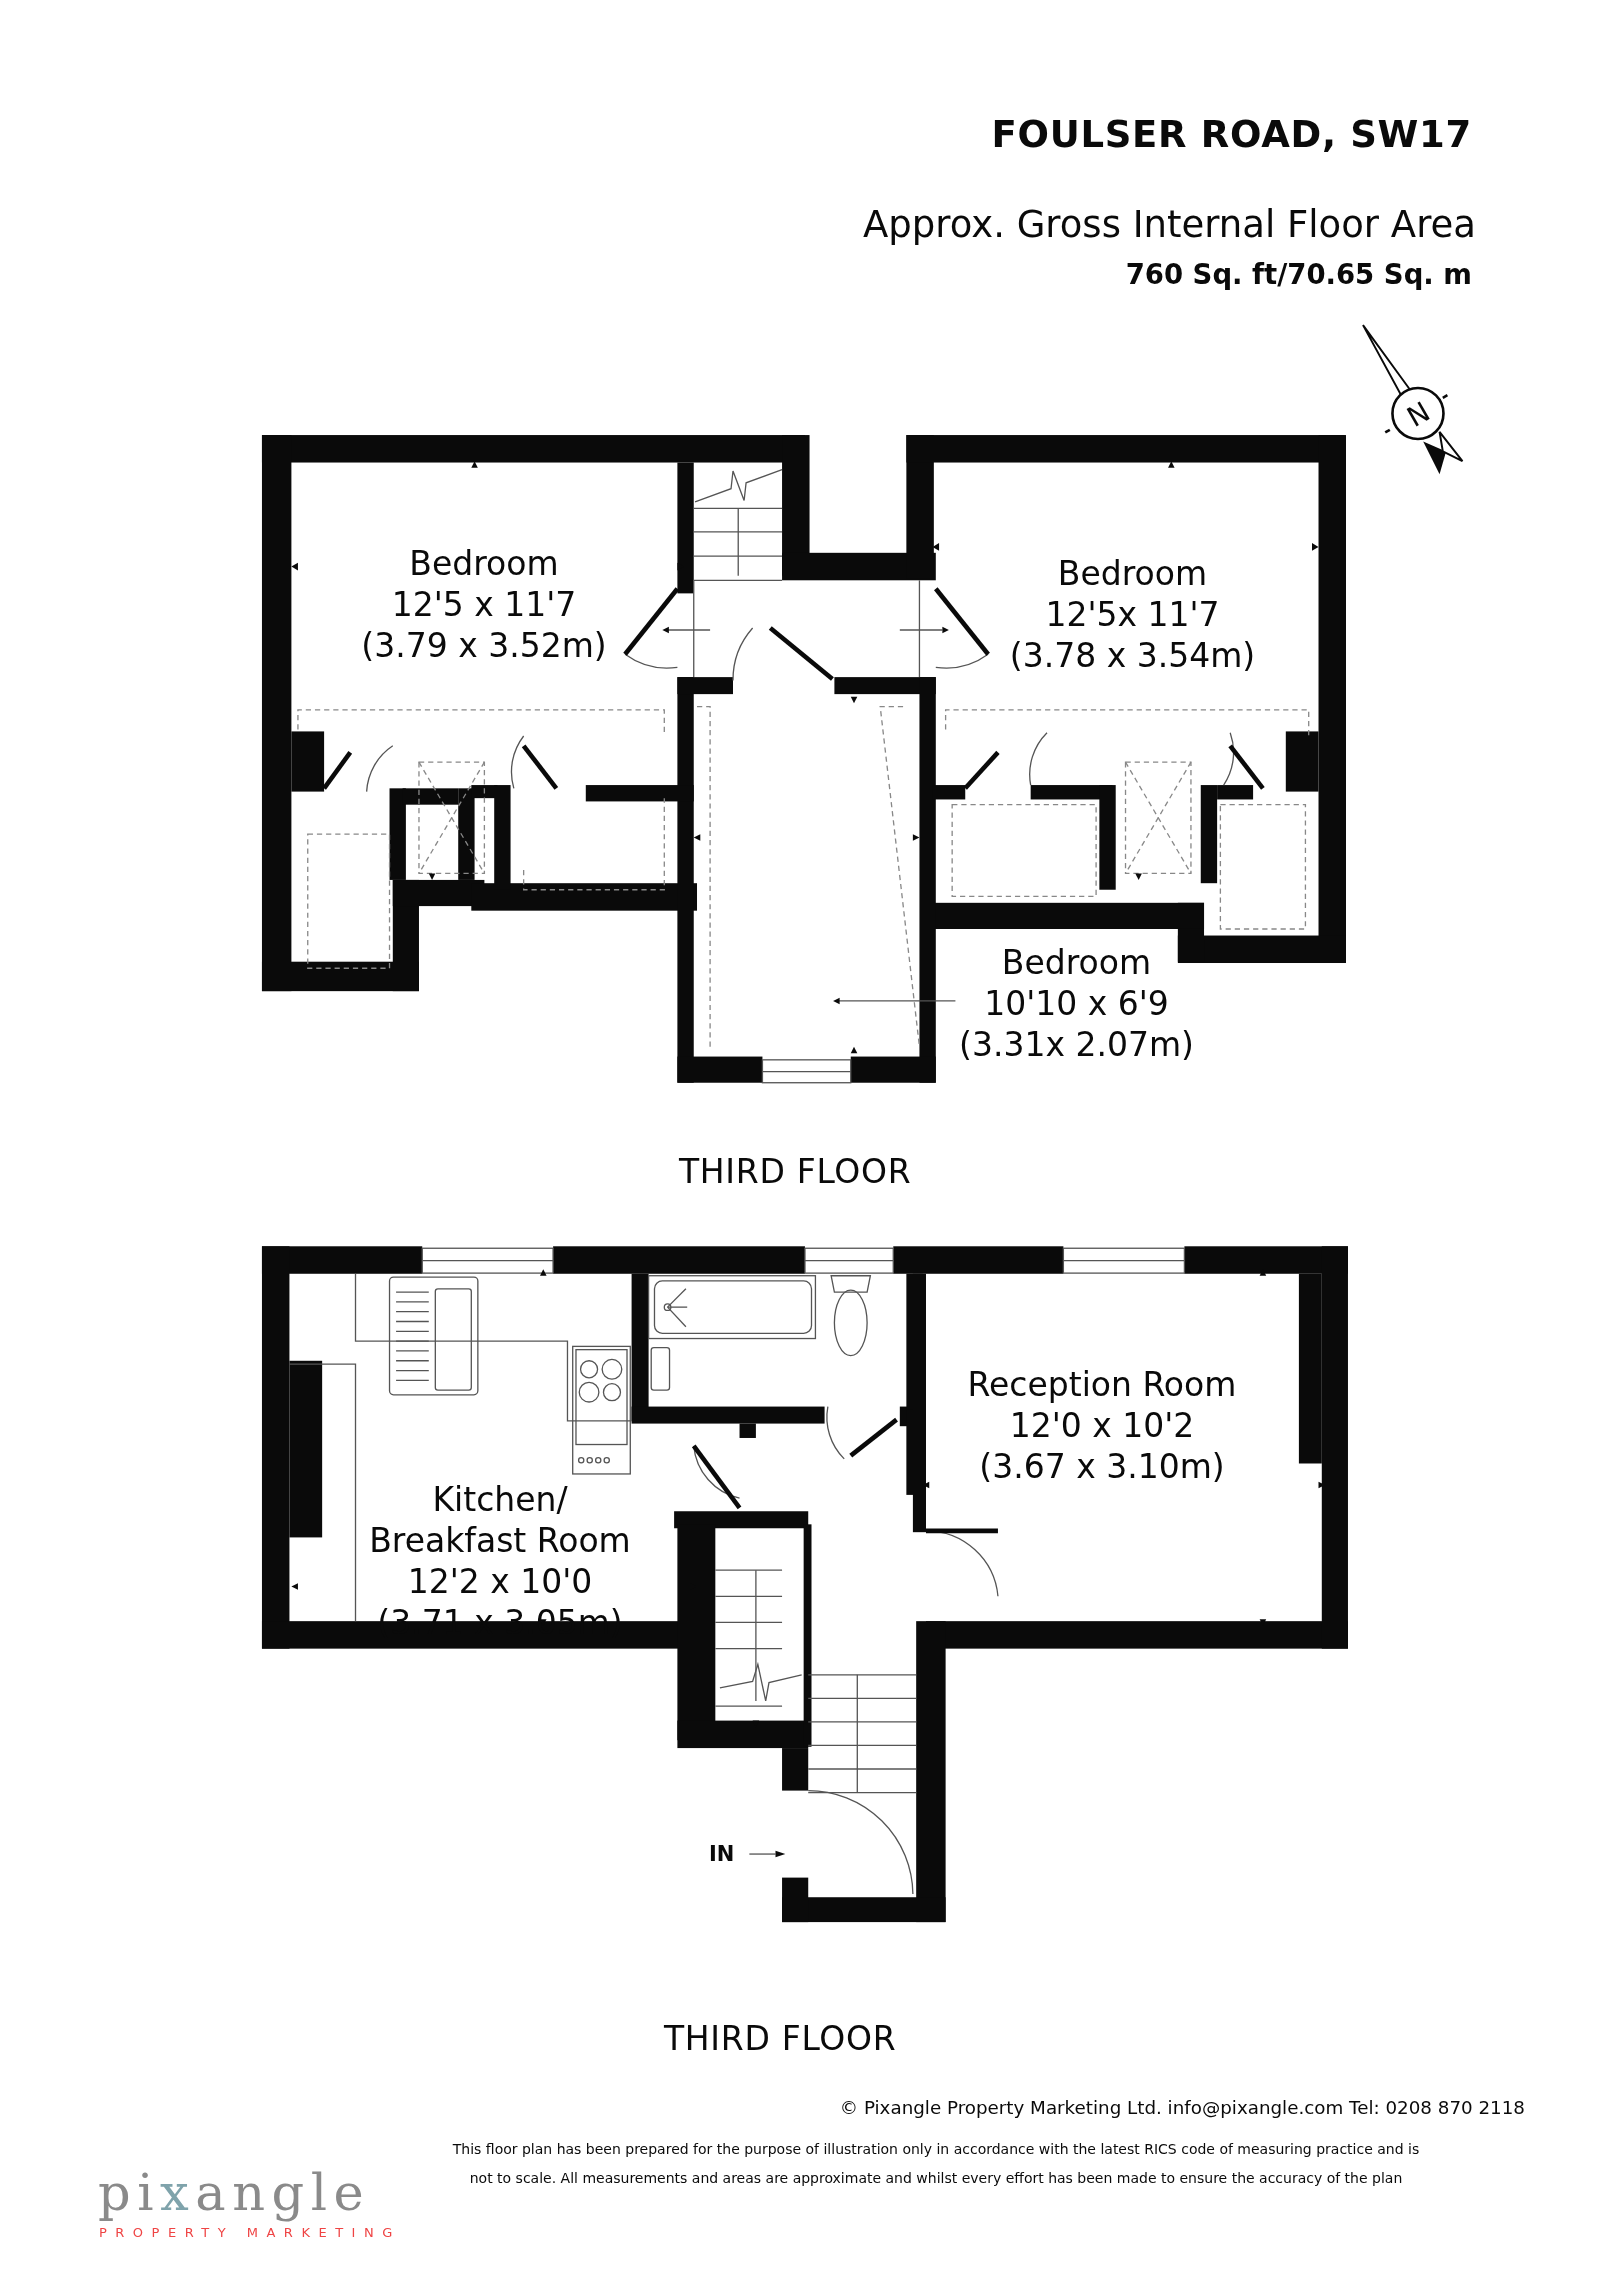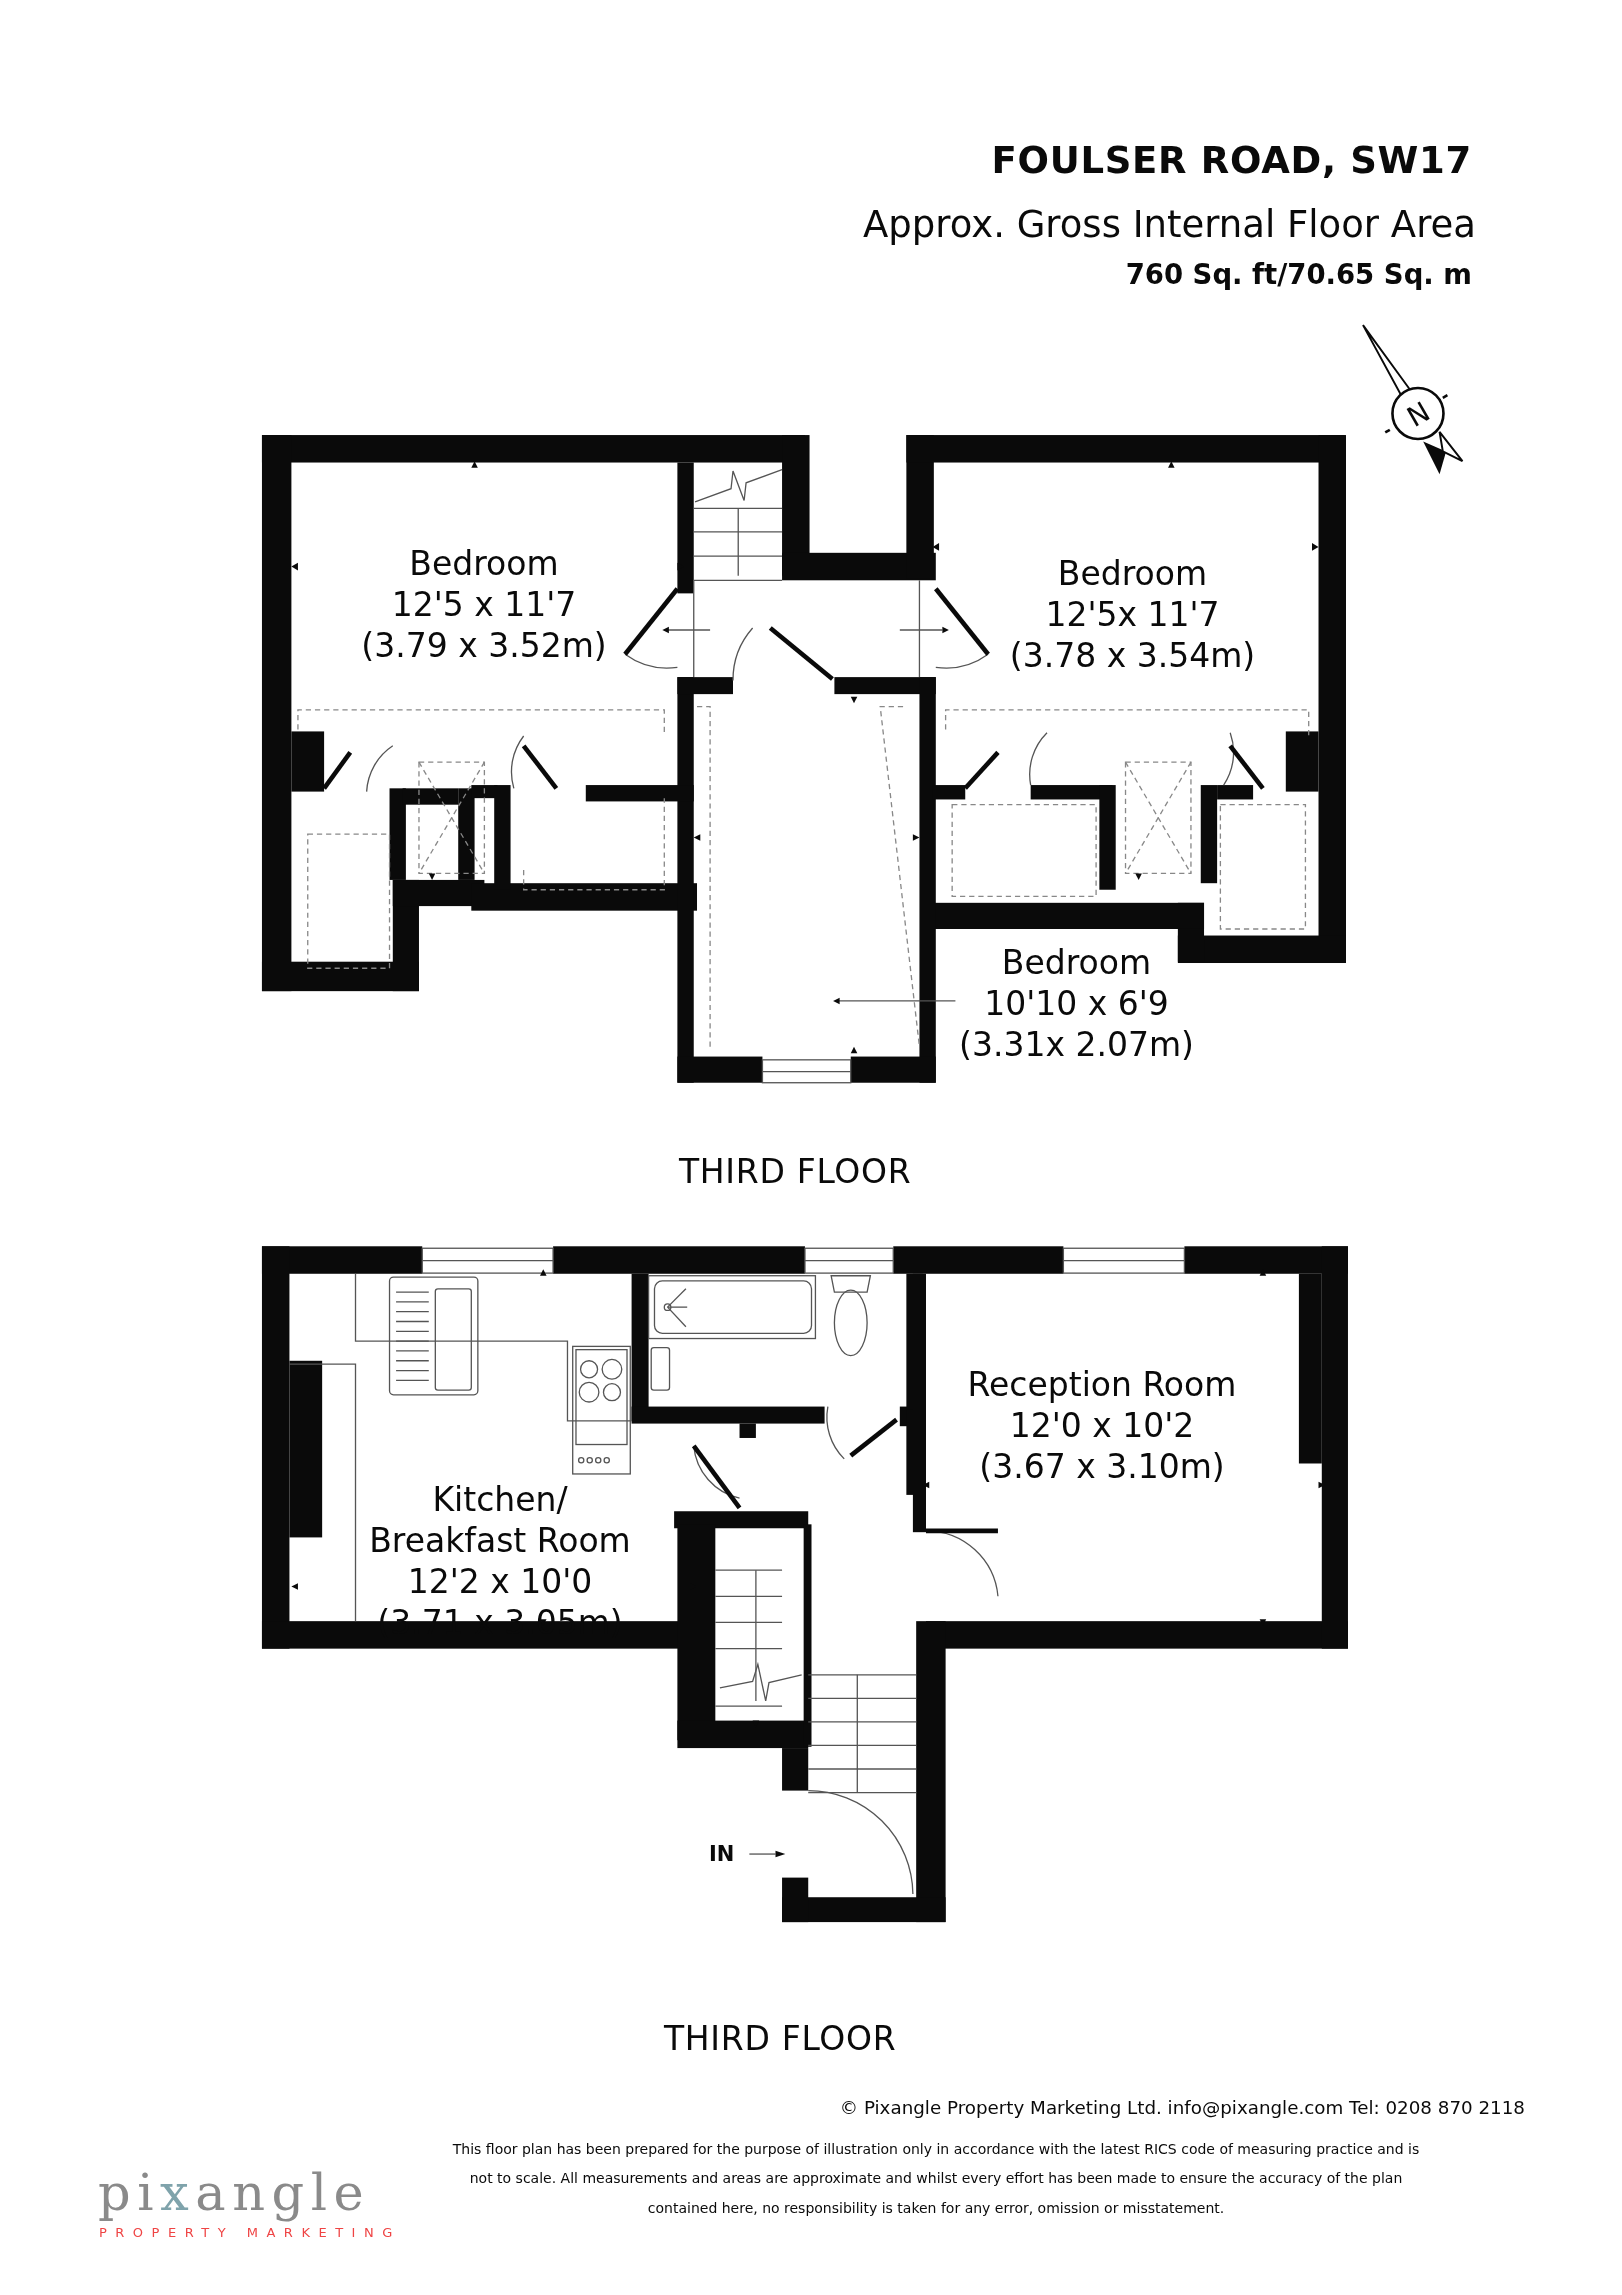--- a/index.html
+++ b/index.html
@@ -1,18 +1,18 @@
 <!DOCTYPE html>
 <html style="font-size:10.5px"><head>
 <meta charset="utf-8">
 <style>
   html, body { margin:0; padding:0; background:#ffffff; }
   body { width:1623px; height:2295px; position:relative; overflow:hidden; font-family:"DejaVu Sans", sans-serif; color:#0a0a0a; }
   .abs { position:absolute; }
-  .header-title { right:151px; top:139px; font-size:37px; font-weight:bold; letter-spacing:0.7px; text-align:left; white-space:nowrap; }
+  .header-title { right:151px; top:113px; font-size:37px; font-weight:bold; letter-spacing:0.7px; text-align:left; white-space:nowrap; }
   .header-sub { right:147px; top:203px; font-size:37px; text-align:right; white-space:nowrap; }
   .header-area { right:151px; top:258px; font-size:27.5px; font-weight:bold; text-align:right; white-space:nowrap; }
   svg.plan { position:absolute; left:0; top:0; }
   .room-label { position:absolute; text-align:center; font-size:33px; line-height:41px; white-space:nowrap; }
   .floor-label { position:absolute; font-size:33px; letter-spacing:0.7px; white-space:nowrap; }
   .in-label { position:absolute; font-size:21px; font-weight:bold; }
   .footer-copy { position:absolute; right:98px; top:2097px; font-size:18.3px; white-space:nowrap;text-align:right; }
   .footer-disc { position:absolute; right:98px; top:2135px; width:1178px; font-size:14px; line-height:29.4px; text-align:center; }
   .logo-word { position:absolute; left:98px; top:2163px; font-family:"DejaVu Serif", serif; font-size:51px; color:#8a8a8a; letter-spacing:6.5px; }
   .logo-x { color:#7fa3ab; }
@@ -303,17 +303,16 @@
   <div>12'0 x 10'2</div>
   <div>(3.67 x 3.10m)</div>
 </div>
 <div class="in-label" style="left:709px; top:1842px;">IN</div>
 <div class="floor-label" style="left:664px; top:2019px;">THIRD FLOOR</div>
 
 <div class="footer-copy">© Pixangle Property Marketing Ltd. info@pixangle.com Tel: 0208 870 2118</div>
 <div class="footer-disc">
   <div>This floor plan has been prepared for the purpose of illustration only in accordance with the latest RICS code of measuring practice and is</div>
   <div>not to scale. All measurements and areas are approximate and whilst every effort has been made to ensure the accuracy of the plan</div>
-  <div>contained here, no responsibility is taken for any error, omission or misstatement.</div>
 </div>
 <div class="logo-word"><span>pi</span><span class="logo-x">x</span><span>angle</span></div>
 <div class="logo-sub">PROPERTY MARKETING</div>
 
 
 </body></html>

